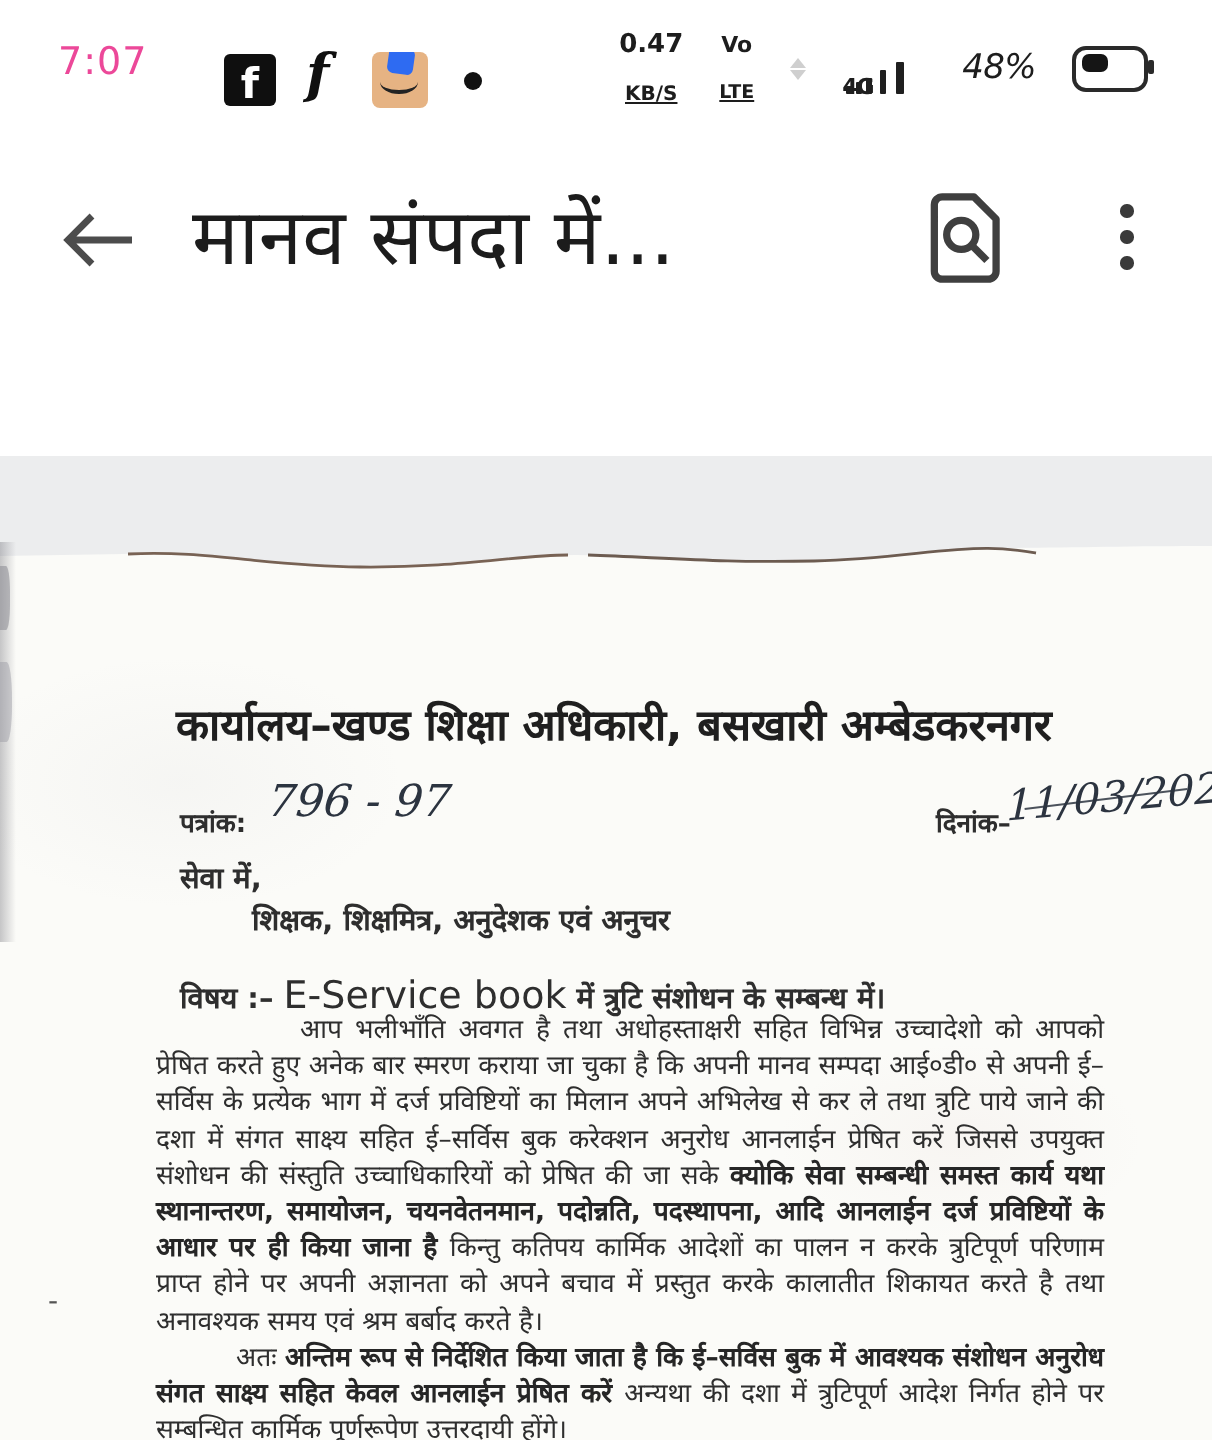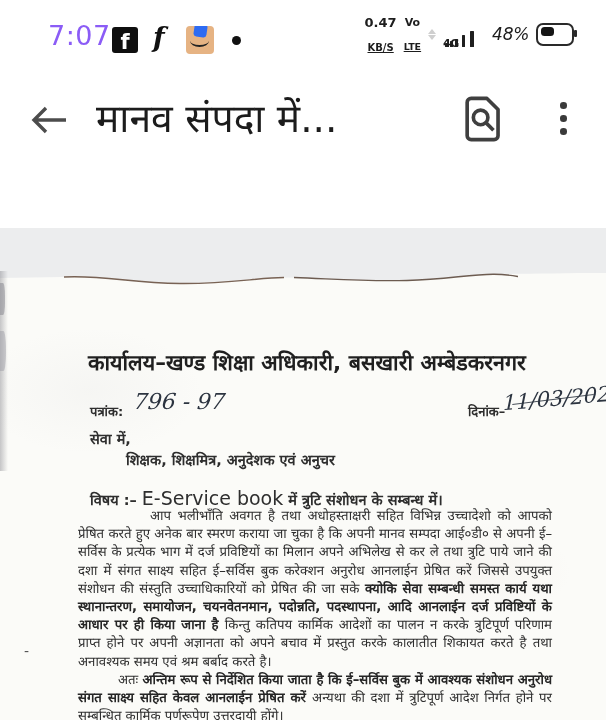--- a/index.html
+++ b/index.html
@@ -1,30 +1,30 @@
 <!DOCTYPE html>
 <html><head>
 <meta charset="utf-8">
 <style>
   html,body{margin:0;padding:0;background:#ffffff;}
   body{font-family:"DejaVu Sans","Liberation Sans",sans-serif;}
   .screen{position:relative;width:606px;height:720px;background:#ffffff;overflow:hidden;}
 
   
   .statusbar{position:absolute;left:0;top:0;width:606px;height:64px;background:#ffffff;}
-  .sb-time{position:absolute;left:48px;top:20px;font-size:27px;font-weight:500;color:#8b5cf6;letter-spacing:.5px;}
+  .sb-time{position:absolute;left:29px;top:20px;font-size:19px;font-weight:500;color:#ec4899;letter-spacing:.5px;}
   .fb-icon{position:absolute;left:112px;top:27px;width:26px;height:26px;background:#0f0f0f;border-radius:3px;color:#fff;
            font-weight:bold;font-size:21px;text-align:center;line-height:30px;overflow:hidden;}
   .flip-f{position:absolute;left:153px;top:22px;font-size:27px;font-weight:bold;font-style:italic;color:#101010;font-family:"DejaVu Serif",serif;}
   .amz-icon{position:absolute;left:186px;top:26px;width:28px;height:28px;background:#e6b383;border-radius:4px;overflow:hidden;}
   .amz-blue{position:absolute;left:8px;top:-2px;width:13px;height:13px;background:#2e6bf2;border-radius:3px;transform:rotate(8deg);}
   .amz-smile{position:absolute;left:4px;top:9px;width:19px;height:10px;border-bottom:2.6px solid #232323;border-radius:50%;}
   .notif-dot{position:absolute;left:232px;top:36px;width:9px;height:9px;background:#111;border-radius:50%;}
 
-  .sb-right{position:absolute;right:32px;top:18px;height:32px;display:flex;align-items:center;gap:7px;}
+  .sb-right{position:absolute;right:32px;top:18px;height:32px;display:flex;align-items:center;gap:18px;}
   .stack{display:flex;flex-direction:column;align-items:center;line-height:1;color:#1d1d1d;}
   .stack .l1{font-size:13px;font-weight:bold;}
   .stack .l2{font-size:10px;font-weight:bold;margin-top:14px;text-decoration:underline;}
   .volte .l1{font-size:11px;}
   .volte .l2{font-size:9.5px;}
   .updown{display:flex;flex-direction:column;align-items:center;gap:1px;}
   .tri{width:0;height:0;border-left:4px solid transparent;border-right:4px solid transparent;}
   .tri.up{border-bottom:5px solid #cfcfcf;}
   .tri.down{border-top:5px solid #cfcfcf;}
   .sig{position:relative;width:42px;height:26px;}

